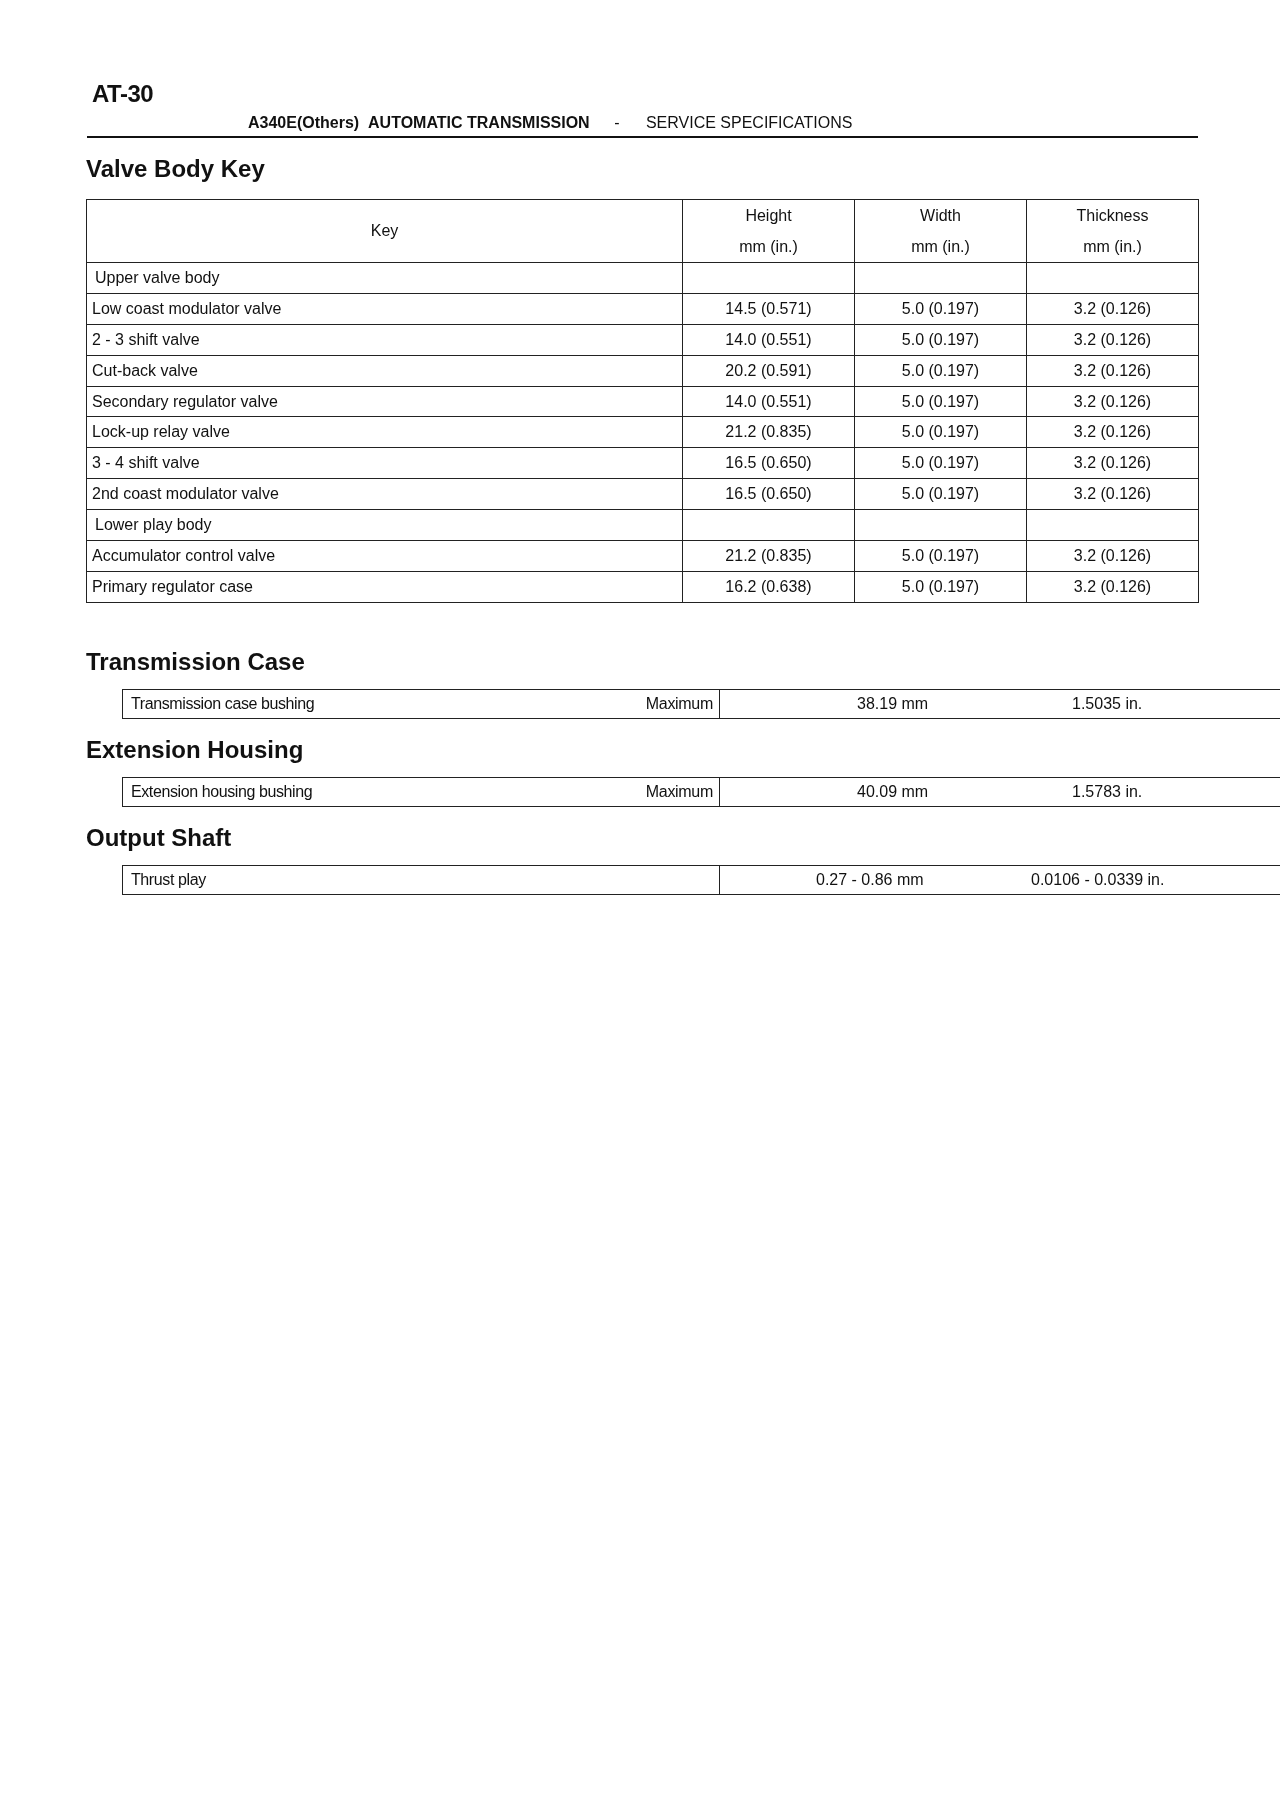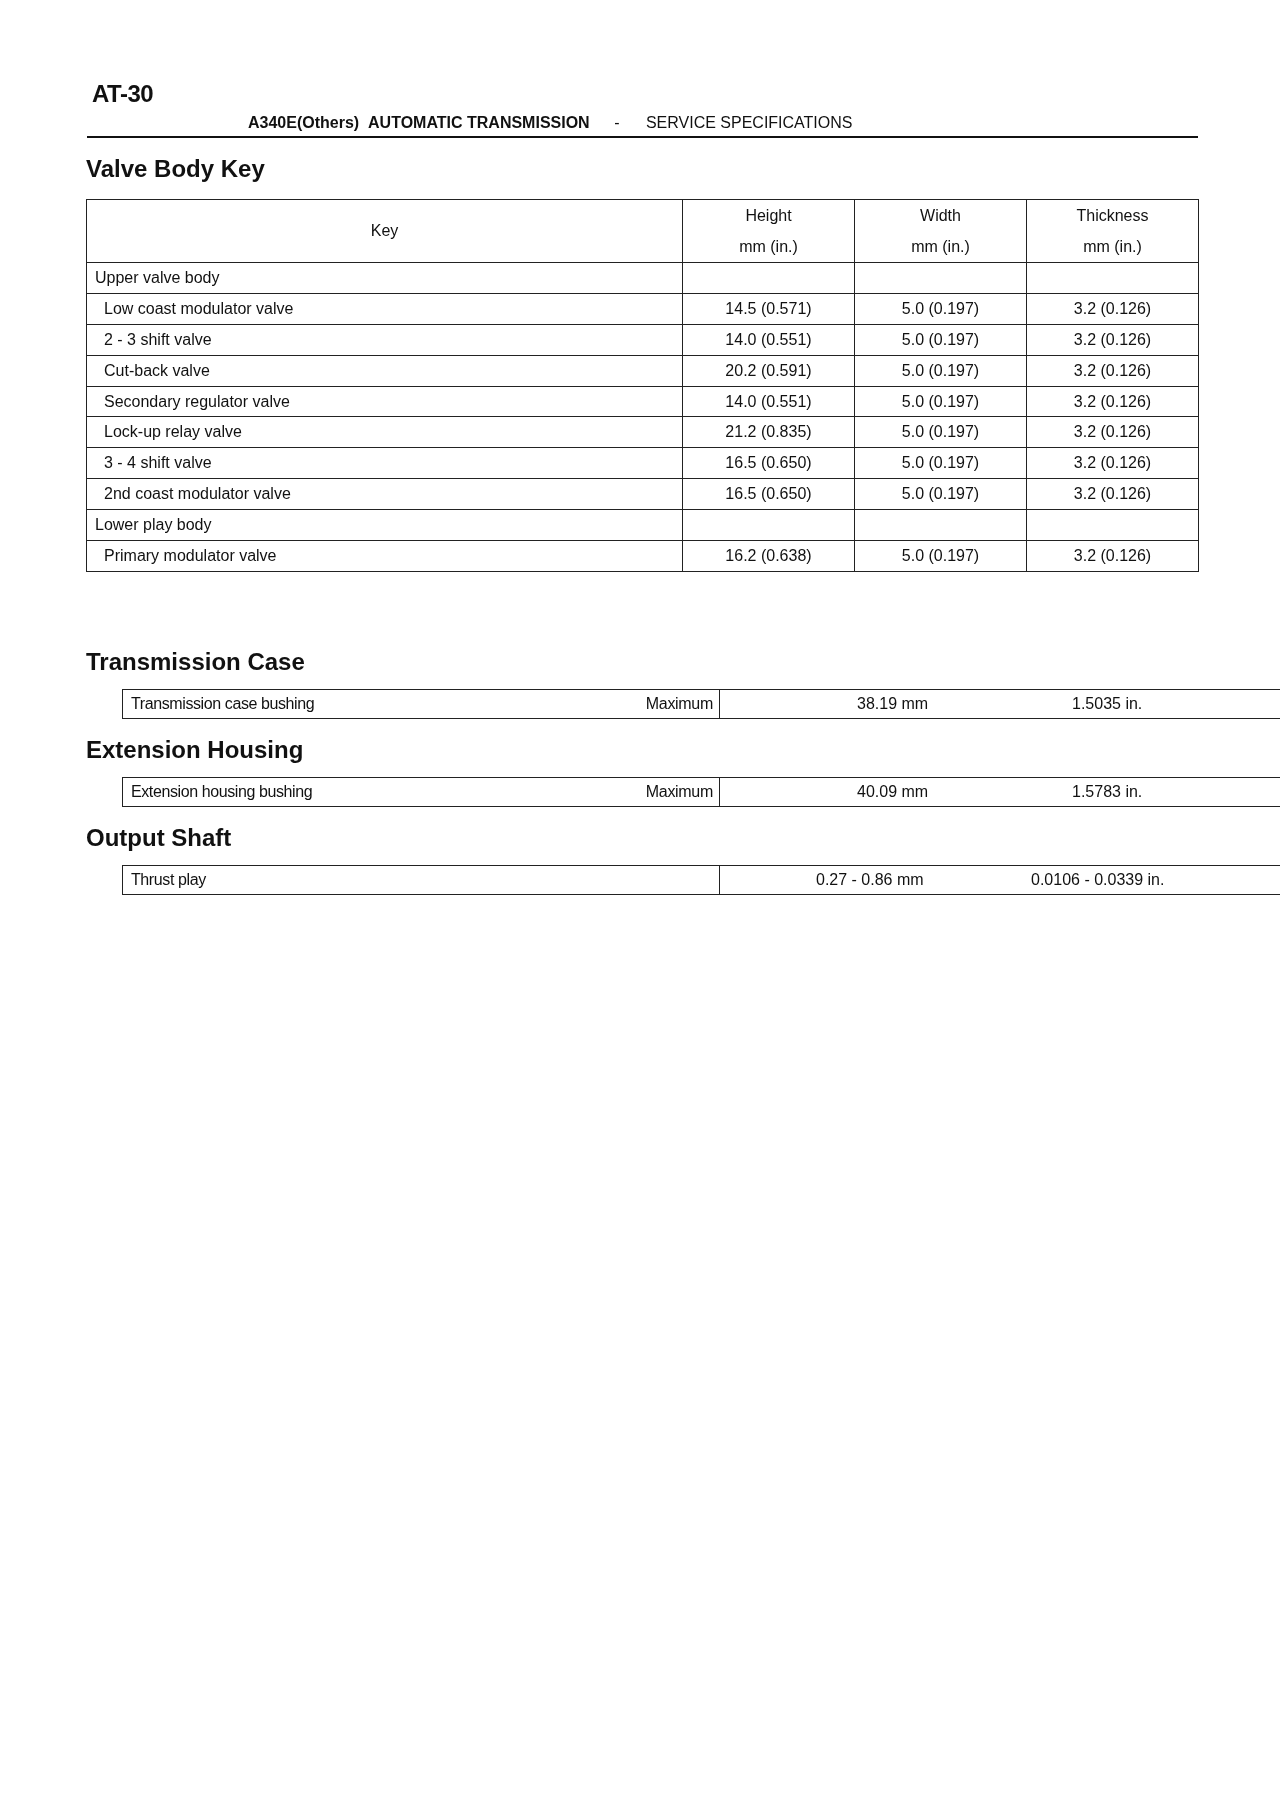--- a/index.html
+++ b/index.html
@@ -12,21 +12,21 @@
   .section-title { position: absolute; left: 86px; font-size: 24px; font-weight: bold; }
   table { position: absolute; border-collapse: collapse; font-size: 16px; }
   td, th { border: 1.5px solid #222; padding: 0; font-weight: normal; }
   .vb-table { left: 86px; top: 199px; width: 1113px; }
   .vb-table col.c1 { width: 596px; }
   .vb-table col.c2, .vb-table col.c3, .vb-table col.c4 { width: 172px; }
   .vb-table th { height: 60px; vertical-align: middle; text-align: center; }
   .vb-table th .l1 { display: block; line-height: 31px; }
   .vb-table td { height: 29.9px; text-align: center; }
   .vb-table td.key { text-align: left; padding-left: 8px; }
-  .vb-table td.key.indent { padding-left: 17px; }
+  .vb-table td.key.indent { padding-left: 5px; }
   .spec-table { left: 86px; width: 1228px; margin-left: 36px; }
   .spec-table td { height: 28px; }
   .spec-table td.lbl { width: 596px; position: relative; }
   .spec-table td.lbl .name { position: absolute; left: 8px; top: 5px; letter-spacing: -0.4px; }
   .spec-table td.lbl .qual { position: absolute; right: 6px; top: 5px; letter-spacing: -0.3px; }
   .spec-table td.val { position: relative; }
   .spec-table td.val .mm { position: absolute; top: 5px; }
   .spec-table td.val .in { position: absolute; top: 5px; }
 </style>
 </head>
@@ -117,21 +117,27 @@
       <td>5.0 (0.197)</td>
       <td>3.2 (0.126)</td>
     </tr>
     <tr>
       <td class="key">Lower play body</td>
       <td></td>
       <td></td>
       <td></td>
     </tr>
     <tr>
-      <td class="key indent">Primary modulator valve</td>
+      <td class="key indent">Accumulator control valve</td>
+      <td>21.2 (0.835)</td>
+      <td>5.0 (0.197)</td>
+      <td>3.2 (0.126)</td>
+    </tr>
+    <tr>
+      <td class="key indent">Primary regulator case</td>
       <td>16.2 (0.638)</td>
       <td>5.0 (0.197)</td>
       <td>3.2 (0.126)</td>
     </tr>
   </tbody>
 </table>
 
 <div class="section-title" style="top:648px;">Transmission Case</div>
 <table class="spec-table" style="top:689px;">
   <tbody>

